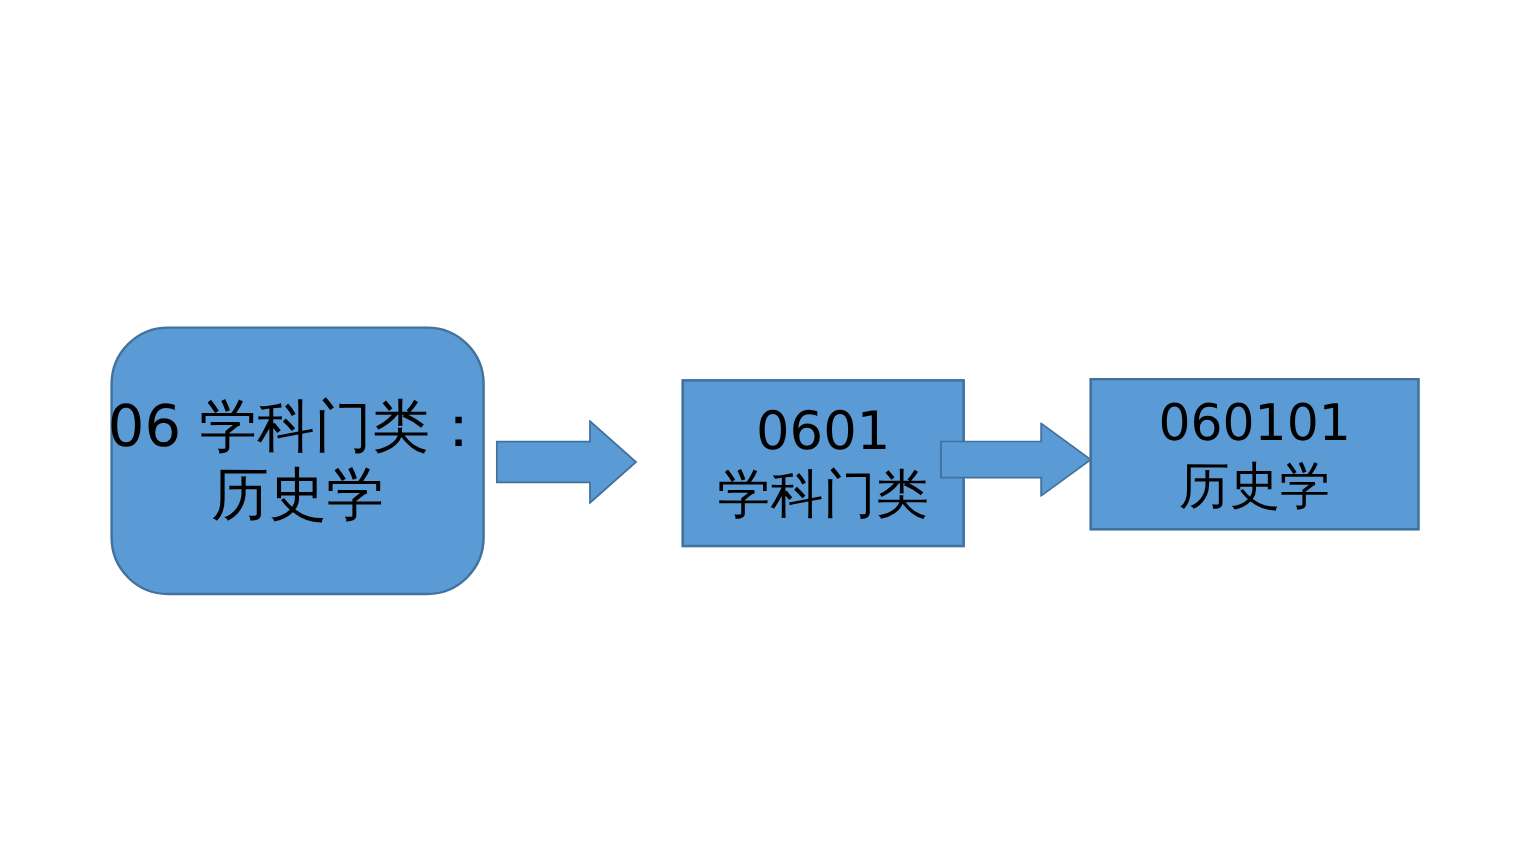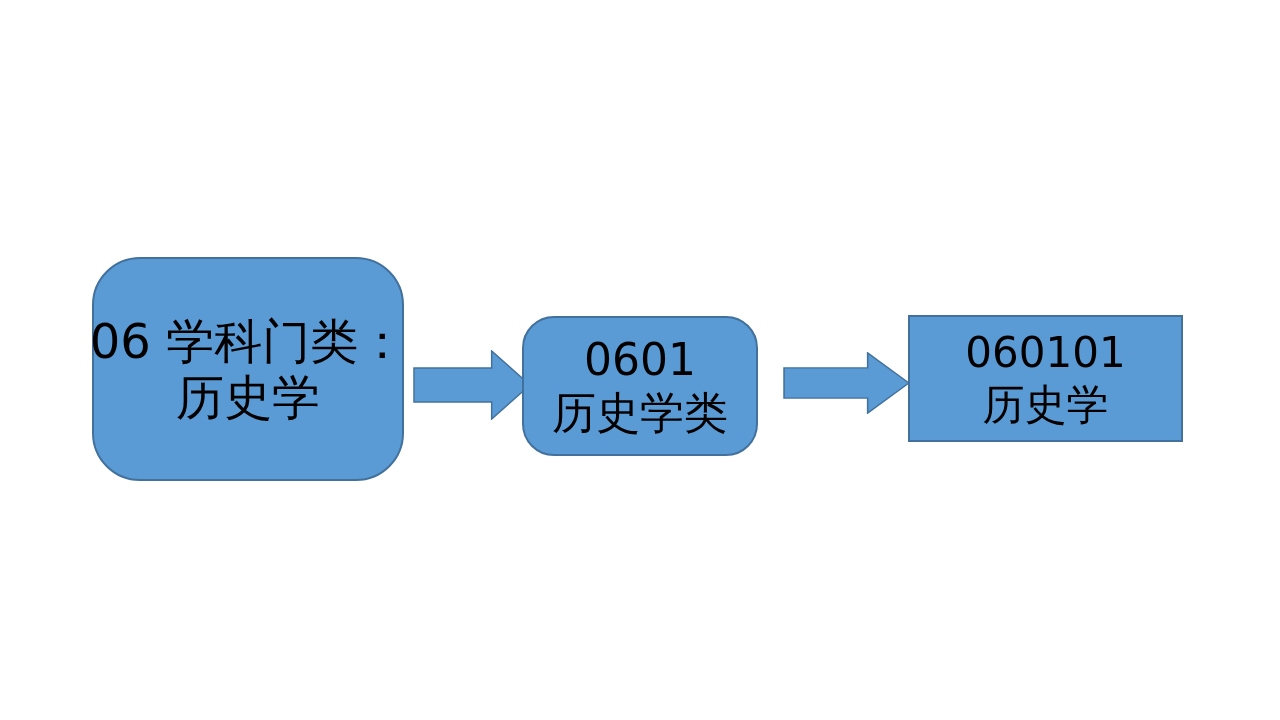--- a/index.html
+++ b/index.html
@@ -25,35 +25,34 @@
     align-items: center;
     justify-content: center;
     text-align: center;
     color: #000000;
   }
   .node .line {
     white-space: nowrap;
   }
   .node-category {
     left: 92px;
-    top: 257px;
+    top: 272px;
     width: 312px;
     height: 224px;
     border-radius: 48px;
     font-size: 48px;
     line-height: 56px;
   }
   .node-class {
-    left: 522px;
+    left: 568px;
     top: 316px;
     width: 236px;
     height: 140px;
     font-size: 44px;
     line-height: 53px;
-    border-radius: 32px;
   }
   .node-major {
     left: 908px;
     top: 315px;
     width: 275px;
     height: 127px;
     font-size: 42px;
     line-height: 52px;
     align-items: center;
   }
@@ -88,21 +87,21 @@
     <div class="line">06 学科门类：</div>
     <div class="line">历史学</div>
   </div>
 
   <svg class="arrow arrow-1" viewBox="0 0 120 70" preserveAspectRatio="none" xmlns="http://www.w3.org/2000/svg">
     <polygon points="1,18 80,18 80,1 119,35 80,69 80,52 1,52"></polygon>
   </svg>
 
   <div class="node node-class">
     <div class="line">0601</div>
-    <div class="line">历史学类</div>
+    <div class="line">学科门类</div>
   </div>
 
   <svg class="arrow arrow-2" viewBox="0 0 120 70" preserveAspectRatio="none" xmlns="http://www.w3.org/2000/svg">
     <polygon points="1,18 80,18 80,1 119,35 80,69 80,52 1,52"></polygon>
   </svg>
 
   <div class="node node-major">
     <div class="line">060101</div>
     <div class="line">历史学</div>
   </div>

